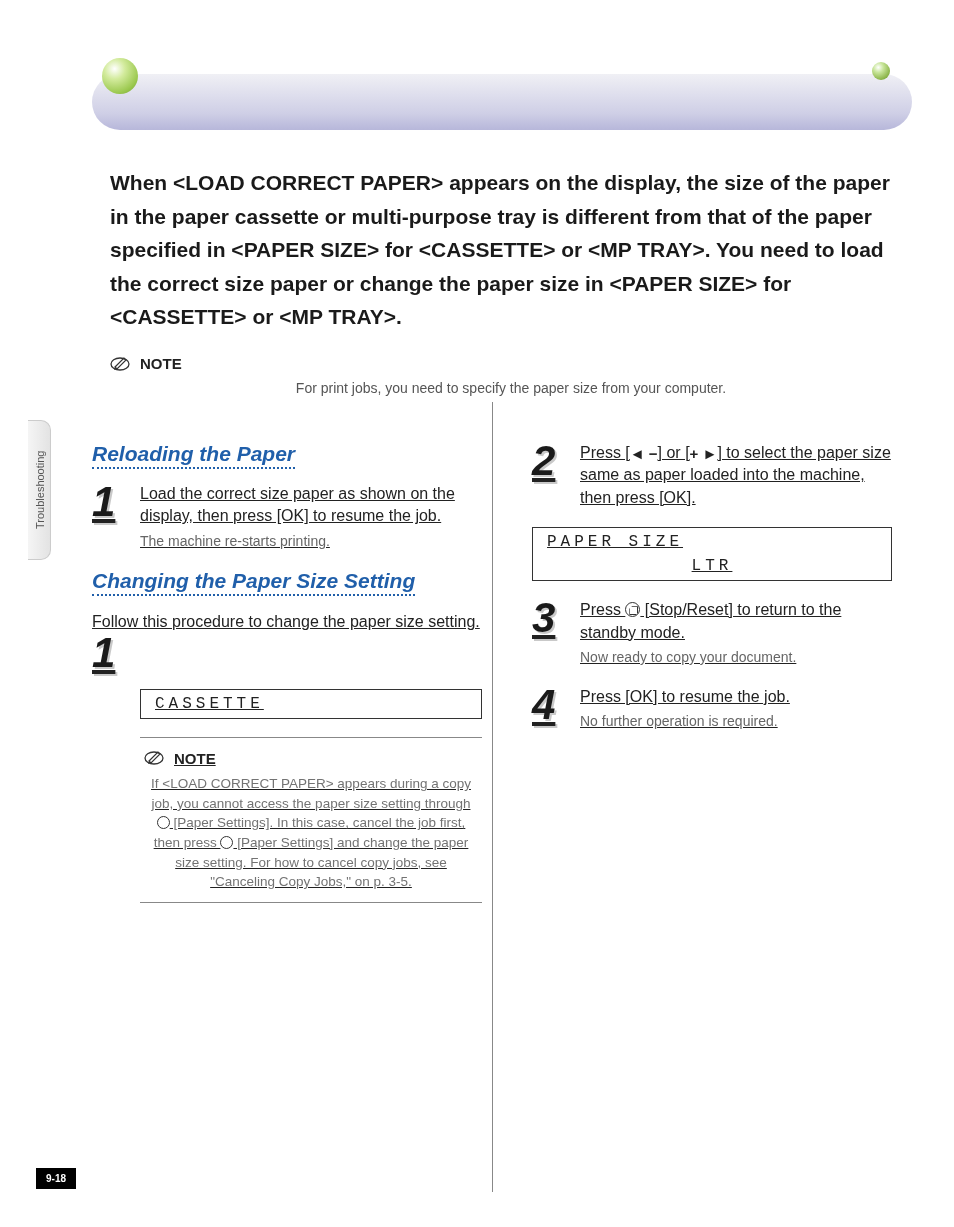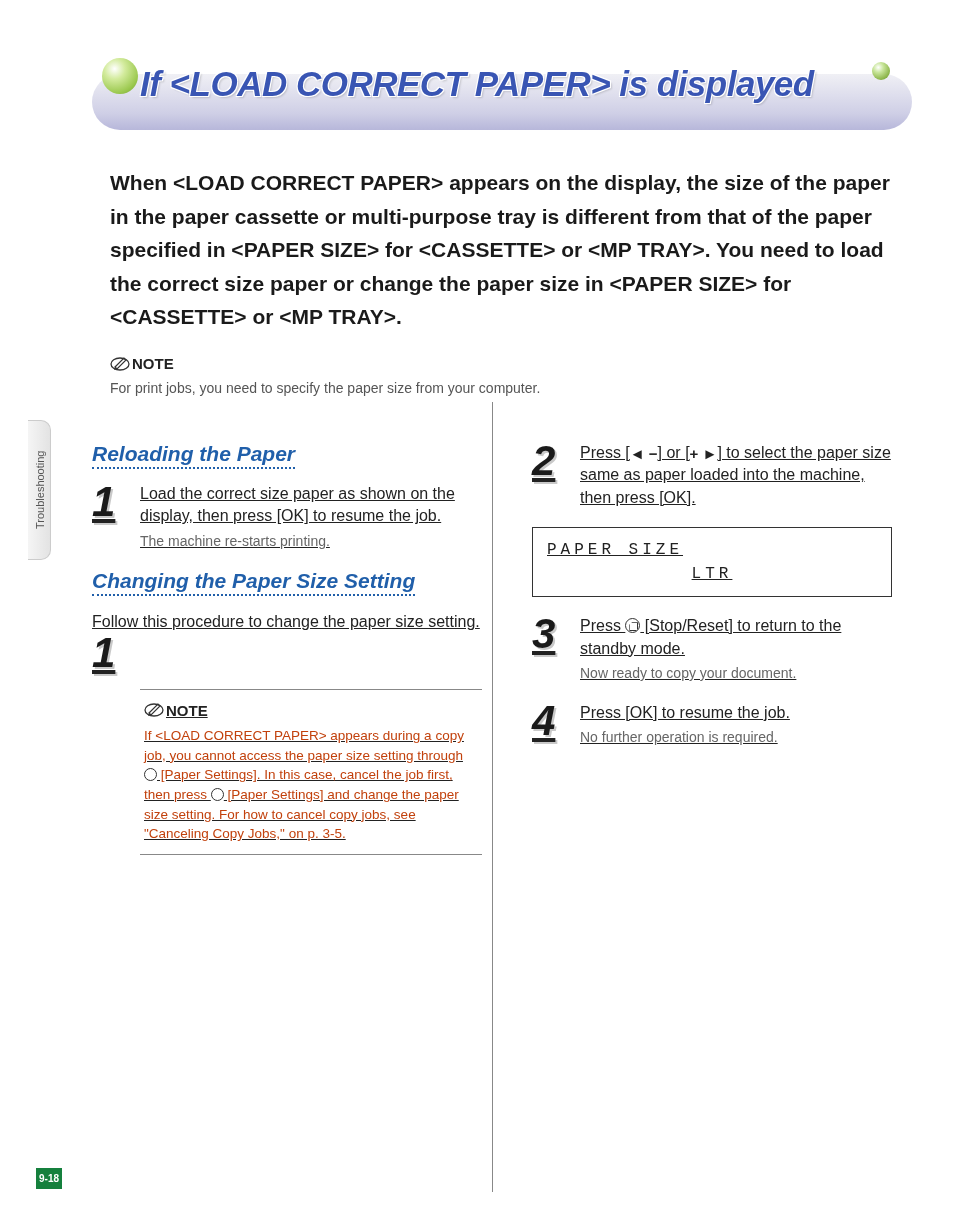--- a/index.html
+++ b/index.html
@@ -22,25 +22,25 @@
       padding: 6px 30px 4px 30px;
       border-radius: 0 0 10px 10px;
       background: linear-gradient(to bottom, #f5f5f5, #e3e3e3);
       border: 1px solid #ccc;
       border-top: none;
     }
     .page-number {
       position: absolute;
       left: 36px;
       bottom: 38px;
-      background: #15803d;
+      background: #000000;
       color: #fff;
       font-size: 10px;
       font-weight: bold;
-      padding: 5px 3px;
+      padding: 5px 10px;
     }
     .content {
       position: absolute;
       left: 92px;
       top: 58px;
       width: 820px;
     }
     .title-bar {
       height: 72px;
       position: relative;
@@ -91,31 +91,32 @@
     }
     .note-icon {
       display: inline-block;
       vertical-align: middle;
     }
     .note-icon svg { display: block; }
     .note-row {
       margin-left: 18px;
       display: flex;
       align-items: center;
-      gap: 2px;
+      gap: 10px;
     }
     .note-label {
       font-weight: bold;
       font-size: 15px;
     }
     .note-body {
       margin-left: 18px;
       margin-top: 6px;
       font-size: 14px;
       color: #555;
+      text-align: center;
     }
     .columns {
       margin-top: 46px;
       display: flex;
       gap: 0;
       position: relative;
     }
     .col { width: 400px; text-decoration: underline; }
     .col-left { padding-right: 10px; }
     .col-right { padding-left: 40px; position: relative; }
@@ -161,21 +162,21 @@
       line-height: 1.4;
       flex: 1;
     }
     .step-sub {
       font-size: 14px;
       color: #666;
       margin-top: 4px;
     }
     .lcd {
       border: 1px solid #333;
-      padding: 10px 14px;
+      padding: 2px 14px;
       font-family: "Courier New", monospace;
       font-size: 16px;
       letter-spacing: 4px;
       margin: 12px 0 18px 48px;
       background: #fff;
       line-height: 1.5;
     }
     .lcd-right { text-align: center; letter-spacing: 4px; }
     .circle-inline {
       display: inline-block;
@@ -213,37 +214,36 @@
       margin: 18px 0 0 48px;
       border-top: 1px solid #888;
       border-bottom: 1px solid #888;
       padding: 10px 4px;
     }
     .note-box .note-row { margin-left: 0; }
     .note-box .note-body {
       margin-left: 0;
       font-size: 13.5px;
       line-height: 1.45;
-      color: #c2410c;
+      color: #737373;
     }
     .col-right .lcd { margin-left: 0; }
   </style>
 </head>
 <body>
 
 <div class="side-tab">Troubleshooting</div>
 <div class="page-number">9-18</div>
 
 <div class="content">
 
   <div class="title-bar">
     <div class="title-bg"></div>
     <div class="title-bullet"></div>
     <div class="title-tail"></div>
-    <div class="title-text">If &lt;LOAD CORRECT PAPER&gt; is displayed</div>
   </div>
 
   <div class="intro">When &lt;LOAD CORRECT PAPER&gt; appears on the display, the size of the paper in the paper cassette or multi-purpose tray is different from that of the paper specified in &lt;PAPER SIZE&gt; for &lt;CASSETTE&gt; or &lt;MP TRAY&gt;. You need to load the correct size paper or change the paper size in &lt;PAPER SIZE&gt; for &lt;CASSETTE&gt; or &lt;MP TRAY&gt;.</div>
 
   <div class="note-row">
     <span class="note-icon">
       <svg width="20" height="20" viewBox="0 0 20 20">
           <ellipse cx="10" cy="10" rx="9" ry="6" fill="none" stroke="#333" stroke-width="1.3"></ellipse>
           <path d="M5 13 L14 4 L16 6 L7 15 Z" fill="none" stroke="#333" stroke-width="1.2"></path>
           <path d="M5 13 L4 16 L7 15 Z" fill="#333"></path>
@@ -269,20 +269,21 @@
       </div>
 
       <div class="section-heading">Changing the Paper Size Setting</div>
 
       <div class="section-intro">Follow this procedure to change the paper size setting.</div>
 
       <div class="step">
         <div class="step-num">1</div>
       </div>
 
+      <div class="lcd">CASSETTE</div>
 
       <div class="note-box">
         <div class="note-row">
           <span class="note-icon">
             <svg width="20" height="20" viewBox="0 0 20 20">
                 <ellipse cx="10" cy="10" rx="9" ry="6" fill="none" stroke="#333" stroke-width="1.3"></ellipse>
                 <path d="M5 13 L14 4 L16 6 L7 15 Z" fill="none" stroke="#333" stroke-width="1.2"></path>
                 <path d="M5 13 L4 16 L7 15 Z" fill="#333"></path>
               </svg>
           </span>

